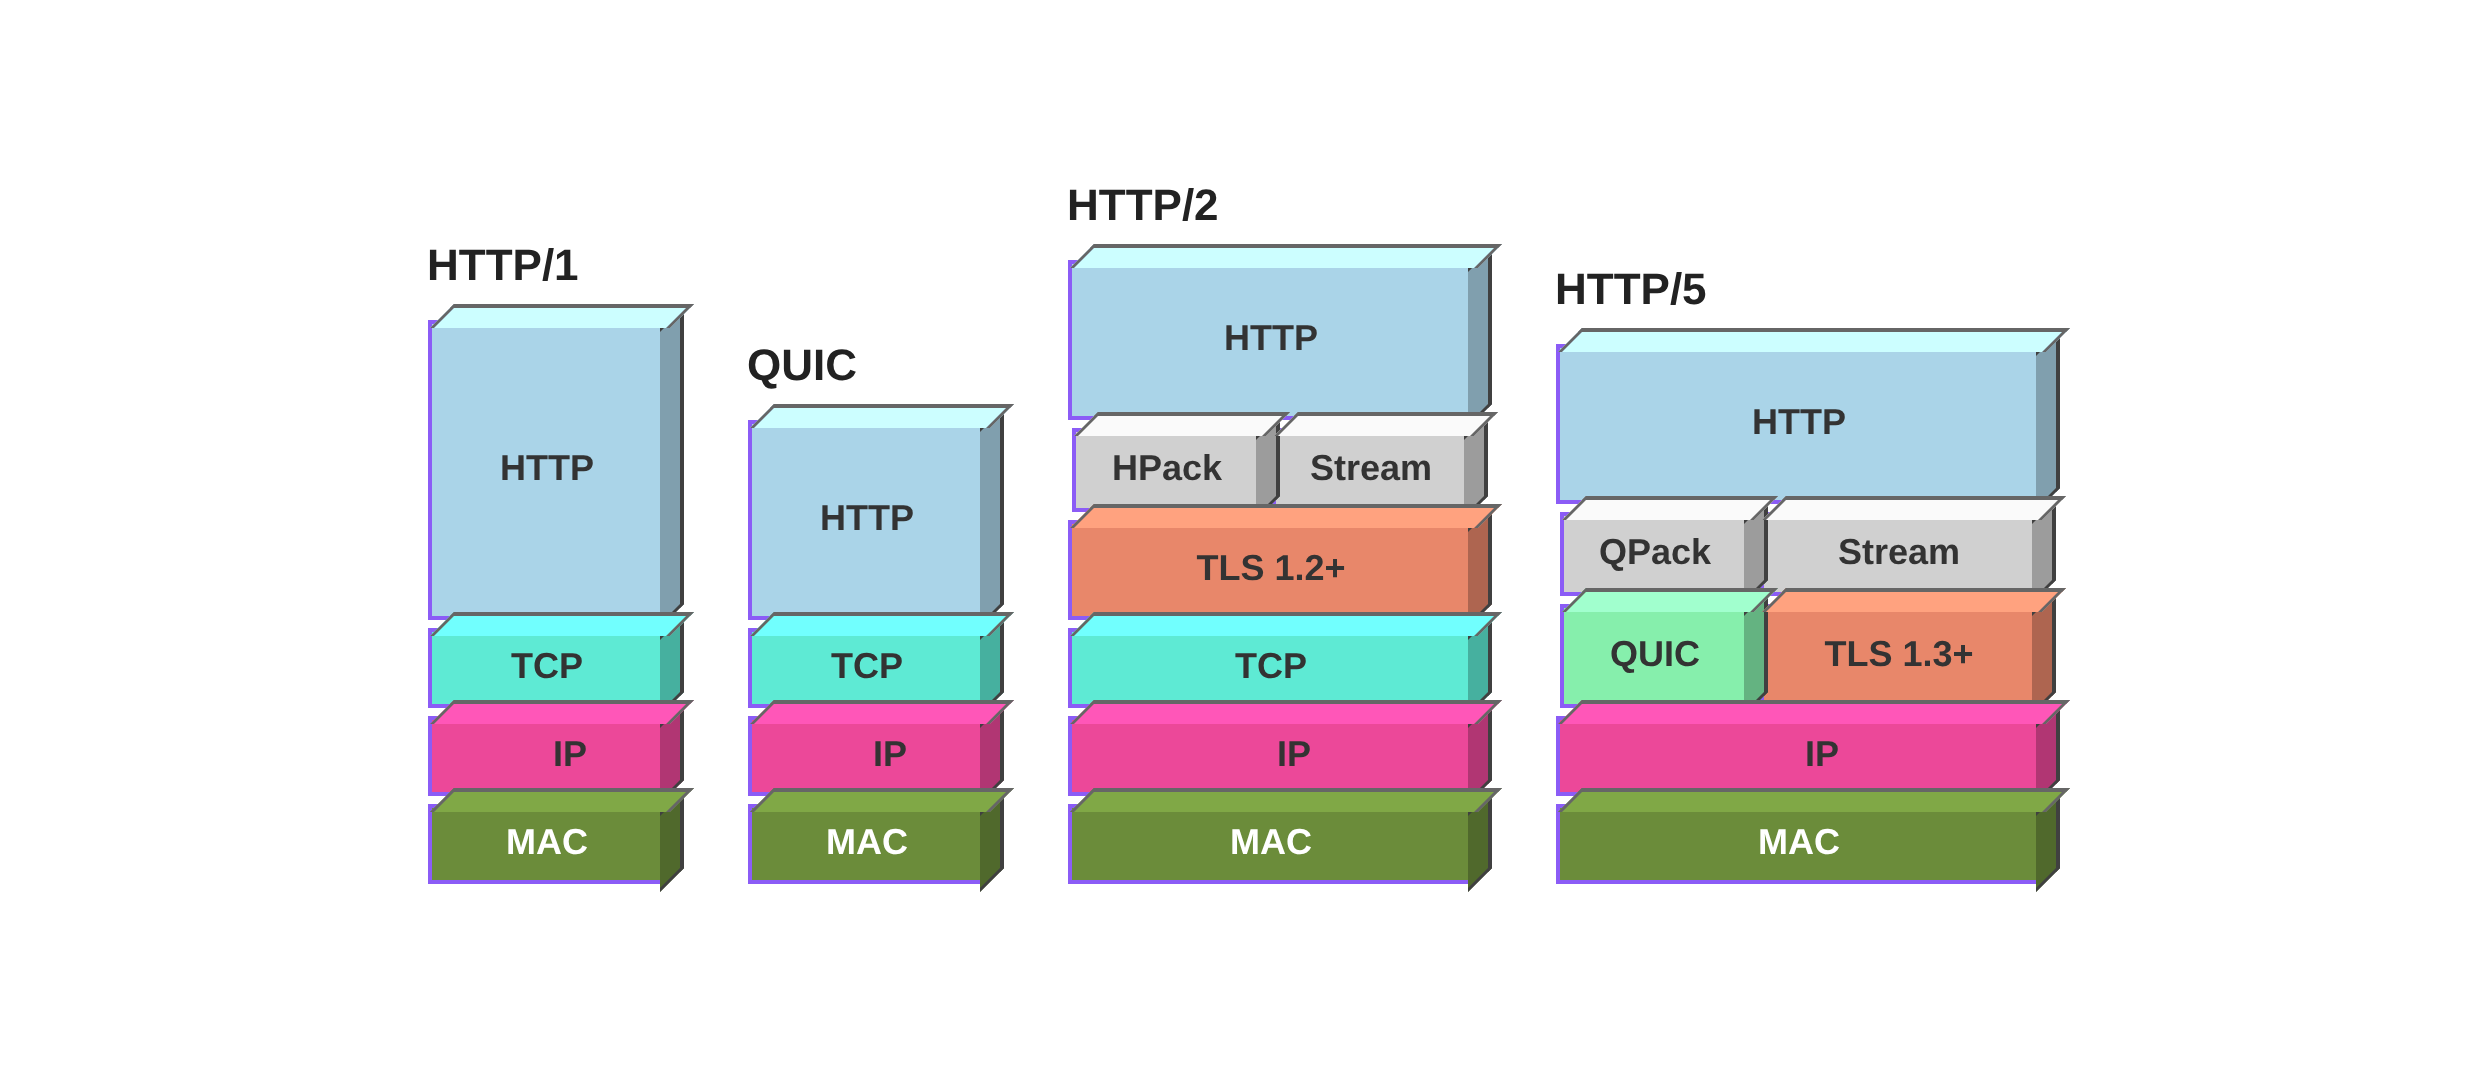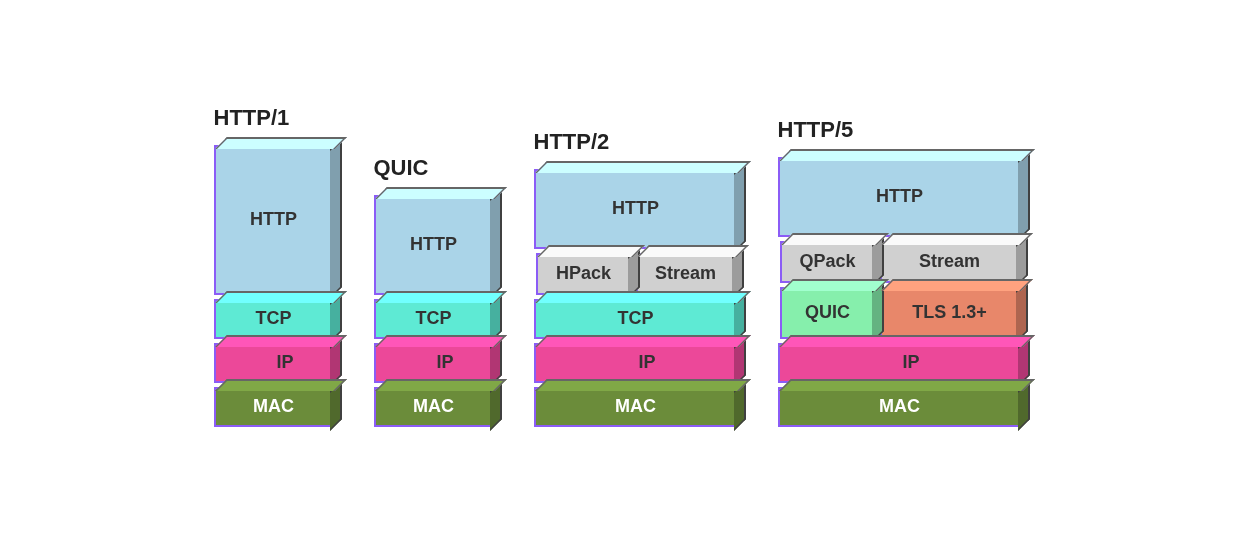--- a/index.html
+++ b/index.html
@@ -128,20 +128,21 @@
   </div>
 
   <div class="stack-container">
     <div class="stack-title">HTTP/2</div>
     <div class="stack">
       <div class="block blue" style="width:204px;height:80px;">HTTP</div>
       <div class="block-row">
         <div class="block gray" style="width:96px;height:42px;">HPack</div>
         <div class="block gray" style="width:100px;height:42px;">Stream</div>
       </div>
+      <div class="block orange" style="width:204px;height:50px;">TLS 1.2+</div>
       <div class="block light-green" style="width:204px;height:40px;">TCP</div>
       <div class="block mid-green" style="width:204px;height:40px;">IP</div>
       <div class="block dark-green" style="width:204px;height:40px;color:#fff;">MAC</div>
     </div>
   </div>
 
   <div class="stack-container">
     <div class="stack-title">HTTP/5</div>
     <div class="stack">
       <div class="block blue" style="width:244px;height:80px;">HTTP</div>

